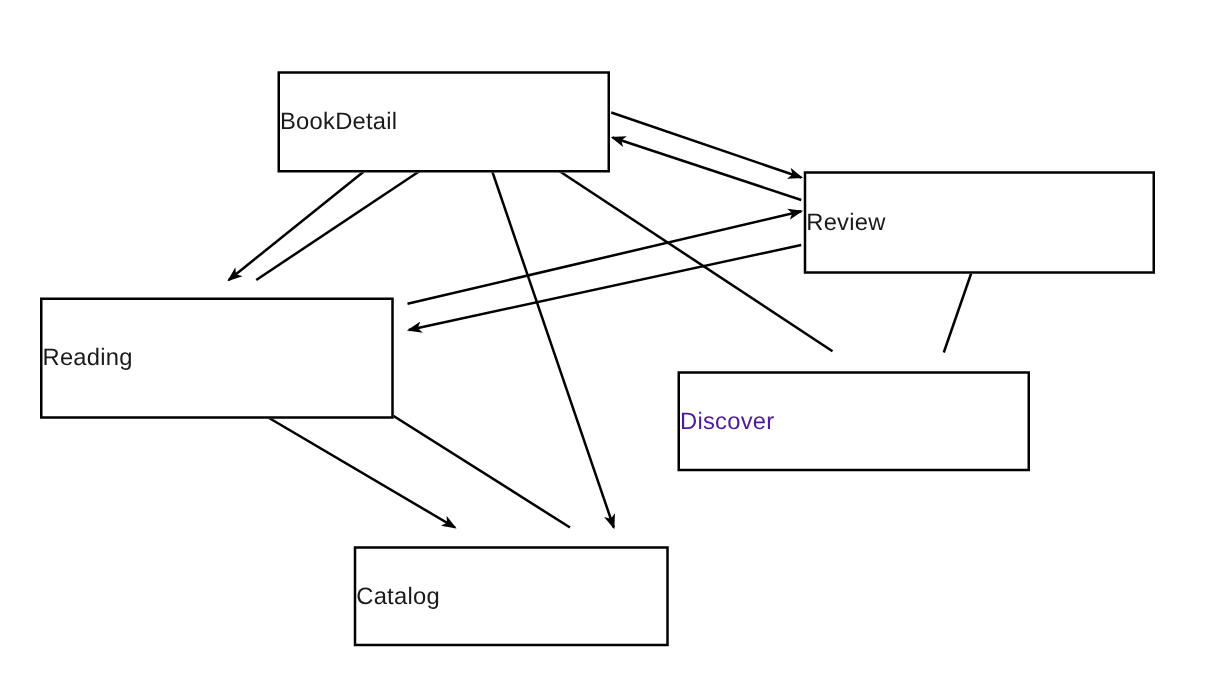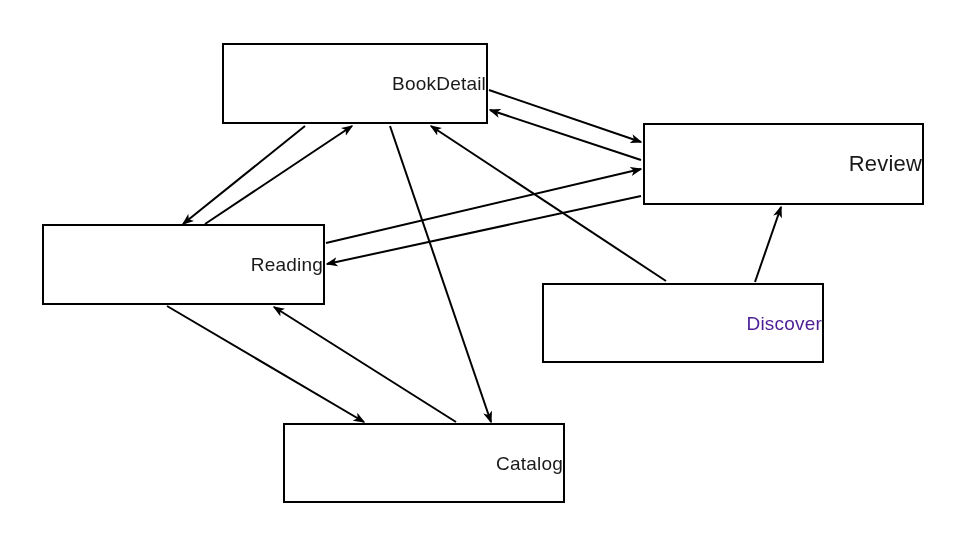--- a/index.html
+++ b/index.html
@@ -27,22 +27,23 @@
     width: 968px;
     height: 548px;
   }
   .node {
     position: absolute;
     box-sizing: border-box;
     background: #ffffff;
     border: 2px solid #000000;
     display: flex;
     align-items: center;
-    justify-content: flex-end;
+    justify-content: flex-start;
     z-index: 5;
+    margin-top: 14px;
   }
   .node-label {
     font-size: 19px;
     line-height: 1;
     color: #1a1a1a;
     letter-spacing: 0.2px;
     white-space: nowrap;
     user-select: none;
   }
 </style>
@@ -70,28 +71,28 @@
         <line x1="666" y1="281" x2="431" y2="126" stroke="#000000" stroke-width="2" stroke-linecap="butt" marker-end="url(#arrowhead)"></line>
         <line x1="755" y1="282" x2="781" y2="207" stroke="#000000" stroke-width="2" stroke-linecap="butt" marker-end="url(#arrowhead)"></line>
       </g>
   </svg>
 
   <div class="node" style="left: 222px; top: 43px; width: 266px; height: 81px; border-width: 2px; border-color: rgb(0, 0, 0); background: rgb(255, 255, 255);">
     <span class="node-label" style="color: rgb(26, 26, 26); font-size: 19px;">BookDetail</span>
   </div>
 
   <div class="node" style="left: 643px; top: 123px; width: 281px; height: 82px; border-width: 2px; border-color: rgb(0, 0, 0); background: rgb(255, 255, 255);">
-    <span class="node-label" style="color: rgb(26, 26, 26); font-size: 22px;">Review</span>
+    <span class="node-label" style="color: rgb(26, 26, 26); font-size: 19px;">Review</span>
   </div>
 
-  <div class="node" style="left: 42px; top: 224px; width: 283px; height: 81px; border-width: 2px; border-color: rgb(0, 0, 0); background: rgb(255, 255, 255);">
+  <div class="node" style="left: 32px; top: 224px; width: 283px; height: 97px; border-width: 2px; border-color: rgb(0, 0, 0); background: rgb(255, 255, 255);">
     <span class="node-label" style="color: rgb(26, 26, 26); font-size: 19px;">Reading</span>
   </div>
 
   <div class="node" style="left: 542px; top: 283px; width: 282px; height: 80px; border-width: 2px; border-color: rgb(0, 0, 0); background: rgb(255, 255, 255);">
     <span class="node-label" style="color: #4c1d95; font-size: 19px;">Discover</span>
   </div>
 
-  <div class="node" style="left: 283px; top: 423px; width: 282px; height: 80px; border-width: 2px; border-color: rgb(0, 0, 0); background: rgb(255, 255, 255);">
+  <div class="node" style="left: 283px; top: 423px; width: 252px; height: 80px; border-width: 2px; border-color: rgb(0, 0, 0); background: rgb(255, 255, 255);">
     <span class="node-label" style="color: rgb(26, 26, 26); font-size: 19px;">Catalog</span>
   </div>
 
 </div>
 
 </body></html>

